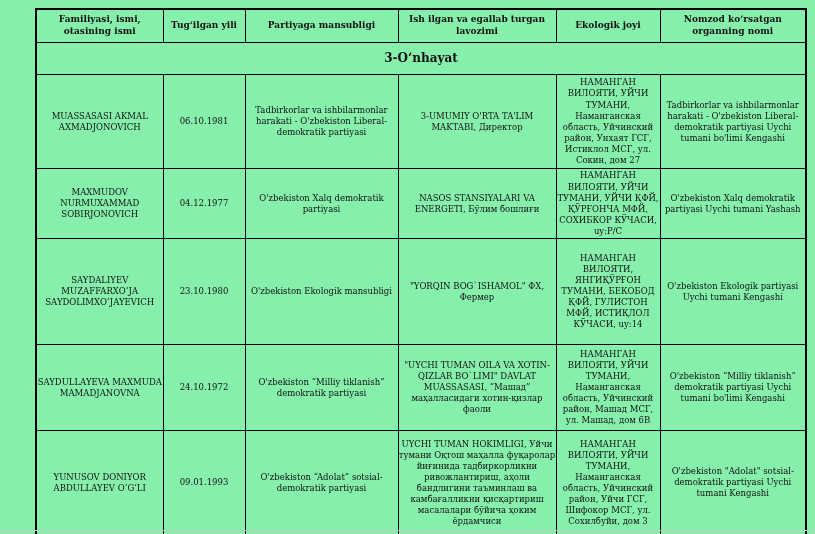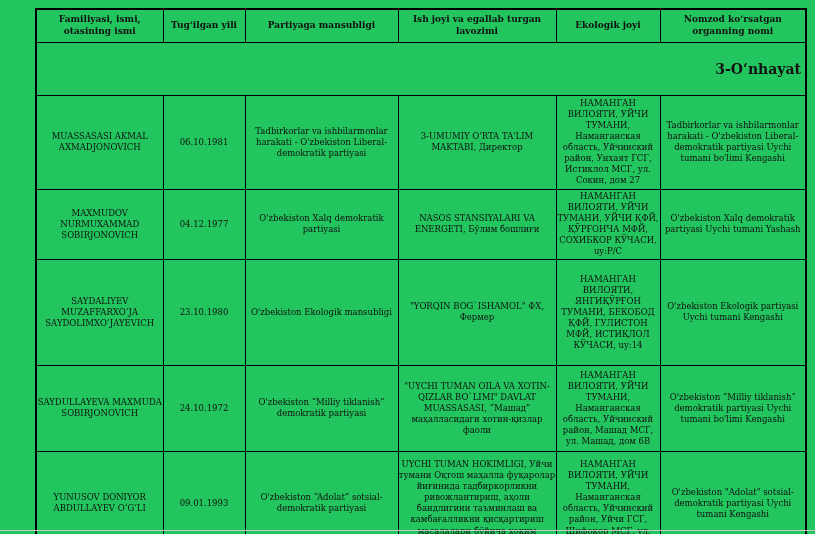--- a/index.html
+++ b/index.html
@@ -9,21 +9,21 @@
     width: 815px;
     height: 534px;
     overflow: hidden;
     font-family: "DejaVu Serif", "Liberation Serif", serif;
     color: #111111;
   }
   .page {
     position: relative;
     width: 815px;
     height: 534px;
-    background: #22c55e;
+    background: #86efac;
   }
   table.candidates {
     position: absolute;
     left: 35px;
     top: 8px;
     width: 770px;
     border-collapse: collapse;
     table-layout: fixed;
     border: 2px solid #000000;
   }
@@ -37,23 +37,22 @@
     line-height: 1.3;
     word-wrap: break-word;
   }
   table.candidates th {
     font-size: 9px;
     font-weight: bold;
     padding: 2px 4px;
   }
   tr.section-row td {
     font-weight: bold;
-    font-size: 14px;
-    padding: 17px 4px;
-    text-align: right;
+    font-size: 12px;
+    padding: 8px 4px;
   }
   .page-bottom-line {
     position: absolute;
     left: 0;
     top: 530px;
     width: 815px;
     height: 1px;
     background: #c8c8c8;
   }
 </style>
@@ -70,21 +69,21 @@
       <col style="width:158px">
       <col style="width:104px">
       <col style="width:146px">
     </colgroup>
 
     <tbody>
         <tr style="height:33px">
       <th>Familiyasi, ismi, otasining ismi</th>
       <th>Tug‘ilgan yili</th>
       <th>Partiyaga mansubligi</th>
-      <th>Ish joyi va egallab turgan lavozimi</th>
+      <th>Ish ilgan va egallab turgan lavozimi</th>
       <th>Ekologik joyi</th>
       <th>Nomzod ko‘rsatgan organning nomi</th>
     </tr>
 
     <tr class="section-row" style="height:20px">
       <td colspan="6">3-O‘nhayat</td>
     </tr>
 
     <tr style="height:94px">
       <td>MUASSASASI AKMAL AXMADJONOVICH</td>
@@ -107,21 +106,21 @@
     <tr style="height:106px">
       <td>SAYDALIYEV MUZAFFARXO‘JA SAYDOLIMXO‘JAYEVICH</td>
       <td>23.10.1980</td>
       <td>O'zbekiston Ekologik mansubligi</td>
       <td>"YORQIN BOG`ISHAMOL" ФХ, Фермер</td>
       <td>НАМАНГАН ВИЛОЯТИ, ЯНГИҚЎРҒОН ТУМАНИ, БЕКОБОД ҚФЙ, ГУЛИСТОН МФЙ, ИСТИҚЛОЛ КЎЧАСИ, uy:14</td>
       <td>O'zbekiston Ekologik partiyasi Uychi tumani Kengashi</td>
     </tr>
 
     <tr style="height:86px">
-      <td>SAYDULLAYEVA MAXMUDA SOBIRJONOVICH</td>
+      <td>SAYDULLAYEVA MAXMUDA MAMADJANOVNA</td>
       <td>24.10.1972</td>
       <td>O'zbekiston “Milliy tiklanish” demokratik partiyasi</td>
       <td>"UYCHI TUMAN OILA VA XOTIN-QIZLAR BO`LIMI" DAVLAT MUASSASASI, “Машад” маҳалласидаги хотин-қизлар фаоли</td>
       <td>НАМАНГАН ВИЛОЯТИ, УЙЧИ ТУМАНИ, Наманганская область, Уйчинский район, Машад МСГ, ул. Машад, дом 6В</td>
       <td>O'zbekiston “Milliy tiklanish” demokratik partiyasi Uychi tumani bo'limi Kengashi</td>
     </tr>
 
     <tr style="height:105px">
       <td>YUNUSOV DONIYOR ABDULLAYEV O‘G‘LI</td>
       <td>09.01.1993</td>

